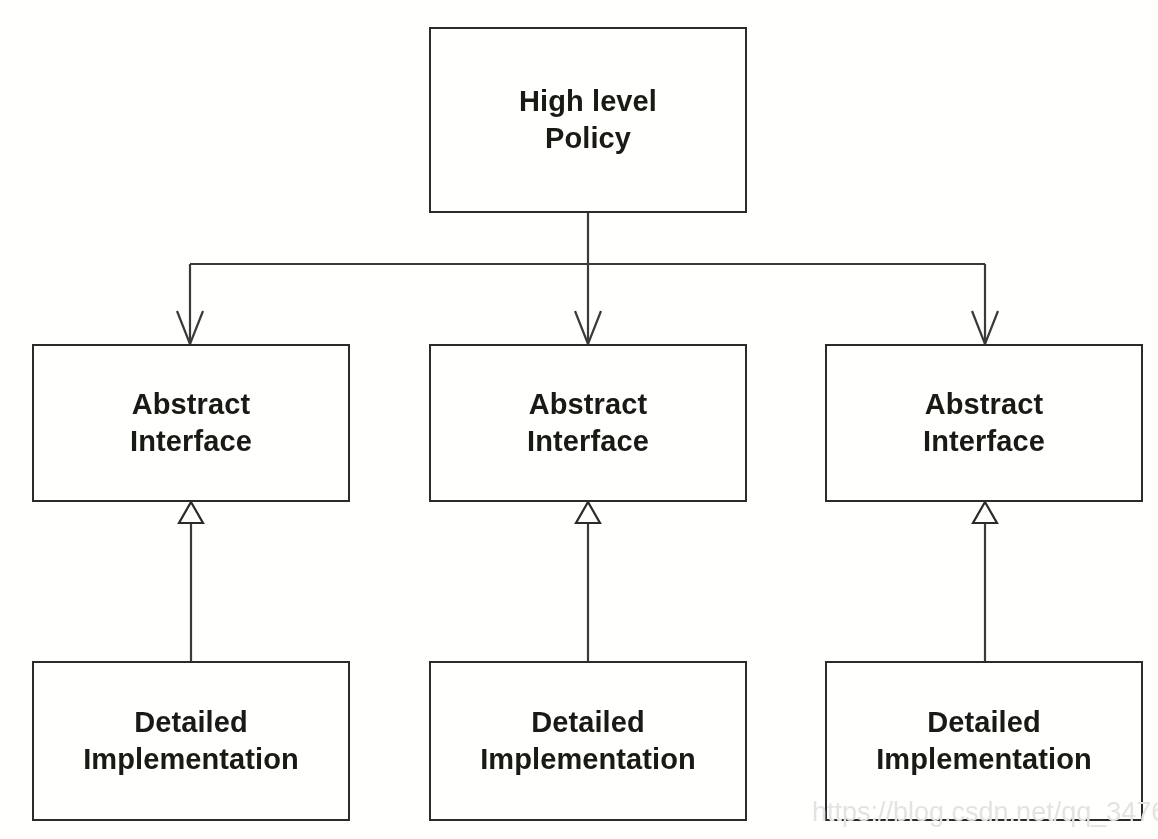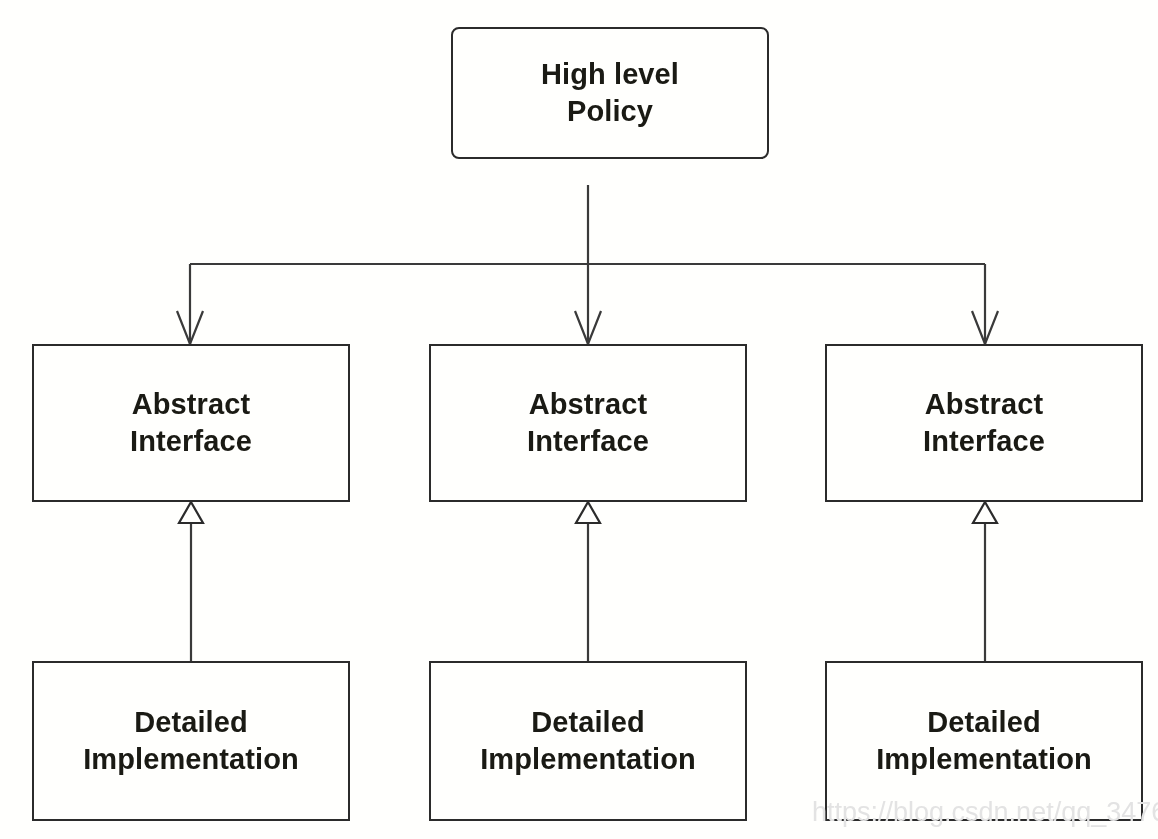--- a/index.html
+++ b/index.html
@@ -38,25 +38,24 @@
     font-weight: bold;
     font-size: 29px;
     line-height: 1.28;
     color: #1a1a14;
     text-align: center;
     white-space: pre-line;
     letter-spacing: 0.1px;
   }
   
   #node-high-level-policy {
-    left: 451px;
+    left: 429px;
     top: 27px;
     width: 318px;
-    height: 132px;
-    border-radius: 8px;
+    height: 186px;
   }
   
   #node-abstract-interface-1 {
     left: 32px;
     top: 344px;
     width: 318px;
     height: 158px;
   }
   #node-abstract-interface-2 {
     left: 429px;

